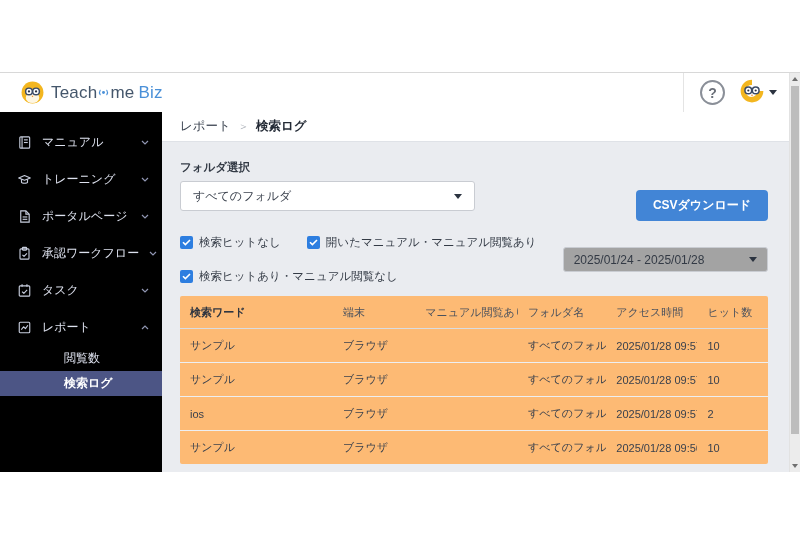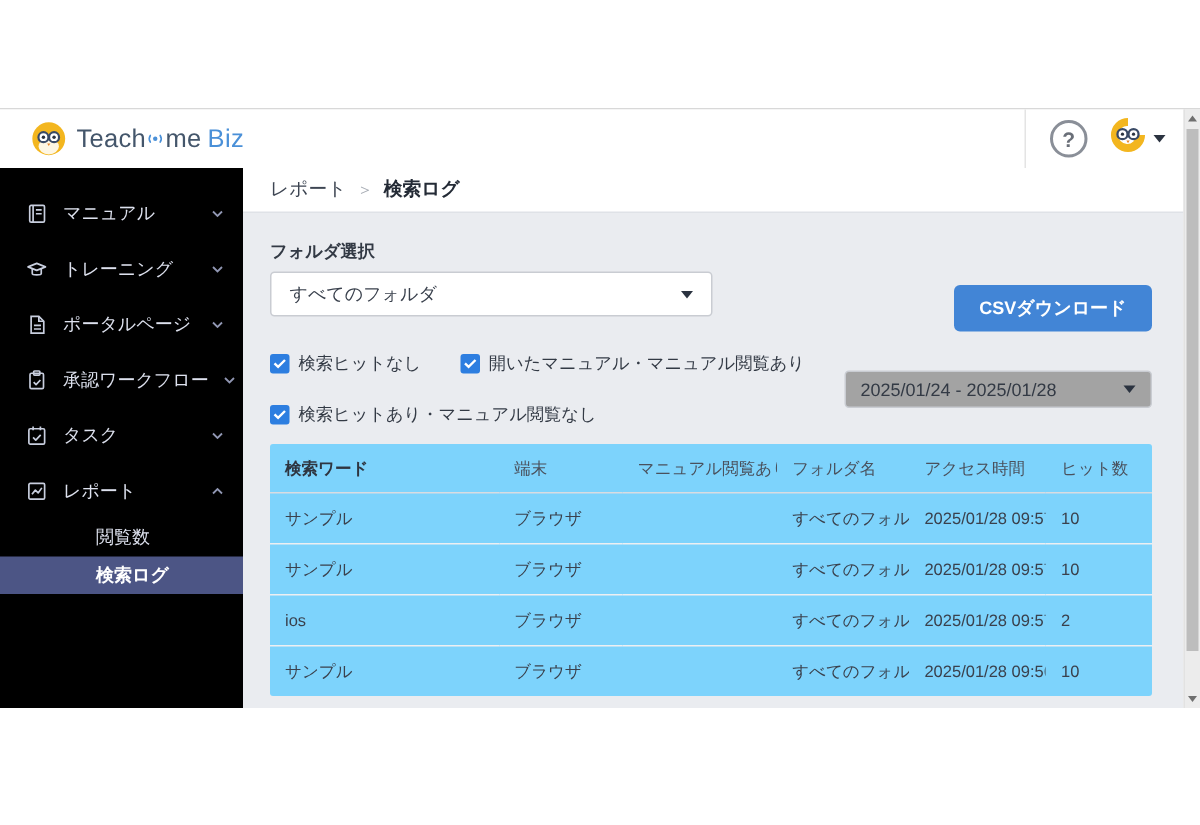--- a/index.html
+++ b/index.html
@@ -51,21 +51,21 @@
   .row-filters { display:flex; align-items:center; margin-top:14px; }
   .checkbox-group { display:flex; flex-direction:column; gap:19px; }
   .cb-row { display:flex; align-items:center; }
   .cb-item { display:flex; align-items:center; margin-right:26px; cursor:pointer; }
   .cb-box { width:13px; height:13px; background:#2d7ee0; border-radius:2px; display:flex; align-items:center; justify-content:center; flex-shrink:0; }
   .cb-label { font-size:11.5px; color:#333a45; margin-left:6px; white-space:nowrap; }
   .date-box { margin-left:auto; height:25px; background:#a3a3a3; border:1px solid #c9ccd2; border-radius:3px; display:flex; align-items:center; padding:0 10px; font-size:12px; color:#333a45; cursor:pointer; white-space:nowrap;gap:36px; }
   .date-box .caret-down { margin-left:9px; }
   .page-range { font-size:11px; color:#454c58; margin-left:36px; white-space:nowrap; }
 
-  .table-card { margin-top:12px; background:#7dd3fc; border-radius:2px; }
+  .table-card { margin-top:12px; background:#fdba74; border-radius:2px; }
   table { width:100%; border-collapse:collapse; table-layout:fixed; }
   th { text-align:left; font-size:11px; font-weight:normal; color:#4a515d; padding:9px 10px 8px; border-bottom:1px solid #d9dce1; white-space:nowrap; overflow:hidden; }
   th.first { font-weight:bold; color:#2e3540; }
   td { font-size:11px; color:#3a414d; padding:9px 10px; border-bottom:1px solid #edeff2; white-space:nowrap; overflow:hidden; }
   tr.last td { border-bottom:none; }
 
   
   .scrollbar { position:absolute; top:0; right:0; width:11px; height:100%; background:#ececec; border-left:1px solid #e2e2e2; }
   .scroll-up, .scroll-down { position:absolute; left:0; width:100%; height:12px; display:flex; align-items:center; justify-content:center; }
   .scroll-up { top:0; } .scroll-down { bottom:0; }

